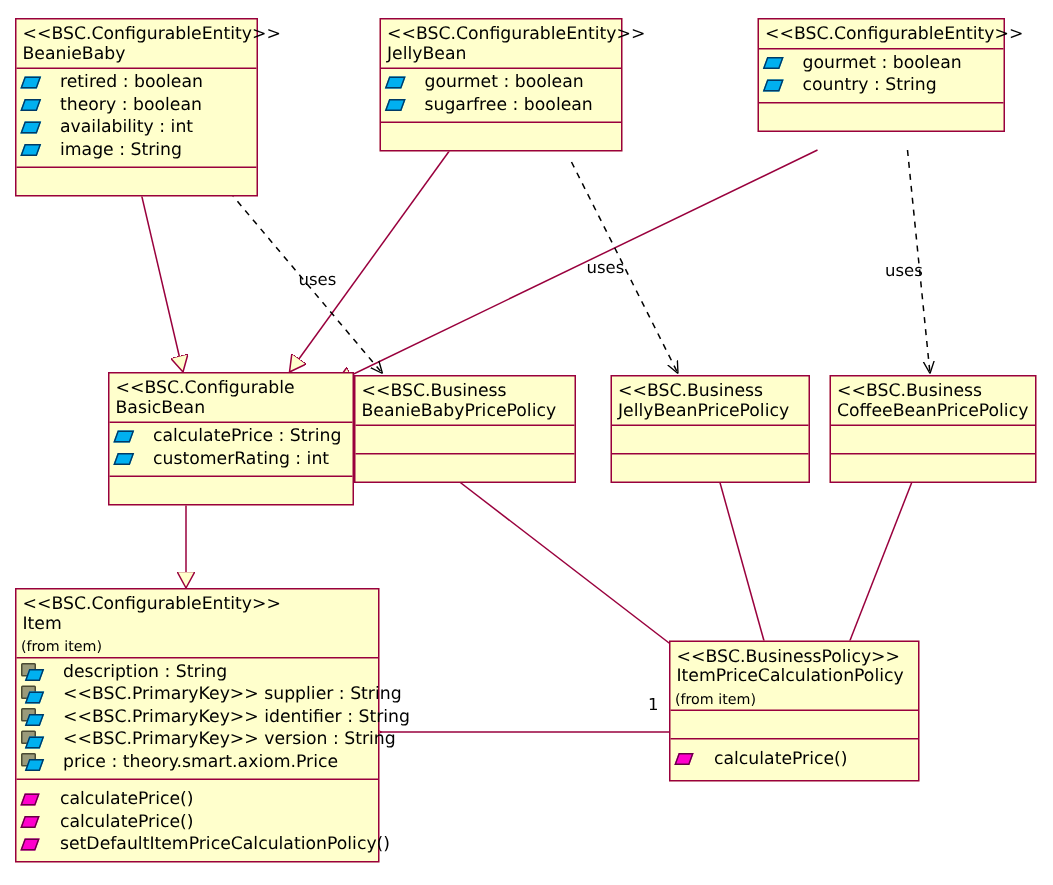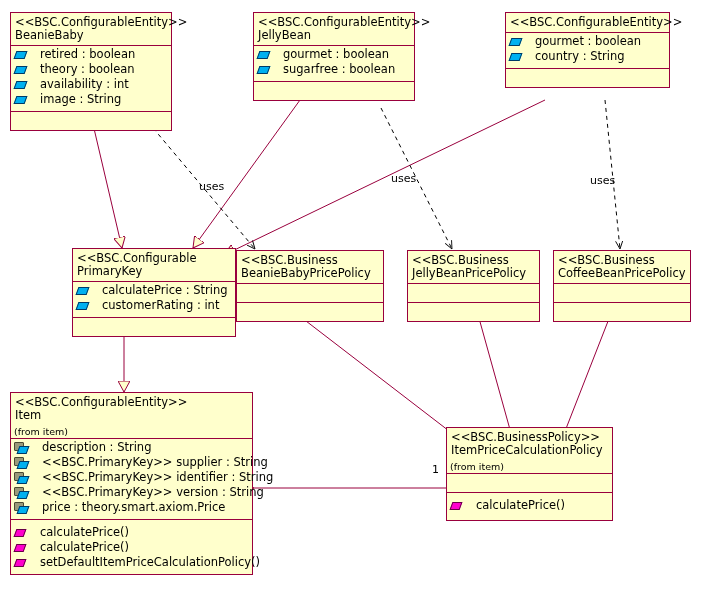--- a/index.html
+++ b/index.html
@@ -245,21 +245,21 @@
         <span class="ic ic-attr"></span>
         <span class="txt">country : String</span>
       </div>
     </div>
     <div class="uml-compartment empty"></div>
   </div>
 
   <div class="uml-class" style="left:72px; top:248px; width:164px;">
     <div class="uml-head">
       <span class="stereotype">&lt;&lt;BSC.Configurable</span>
-      <span class="cname">PrimaryKey</span>
+      <span class="cname">BasicBean</span>
     </div>
     <div class="uml-compartment">
       <div class="member">
         <span class="ic ic-attr"></span>
         <span class="txt">calculatePrice : String</span>
       </div>
       <div class="member">
         <span class="ic ic-attr"></span>
         <span class="txt">customerRating : int</span>
       </div>

